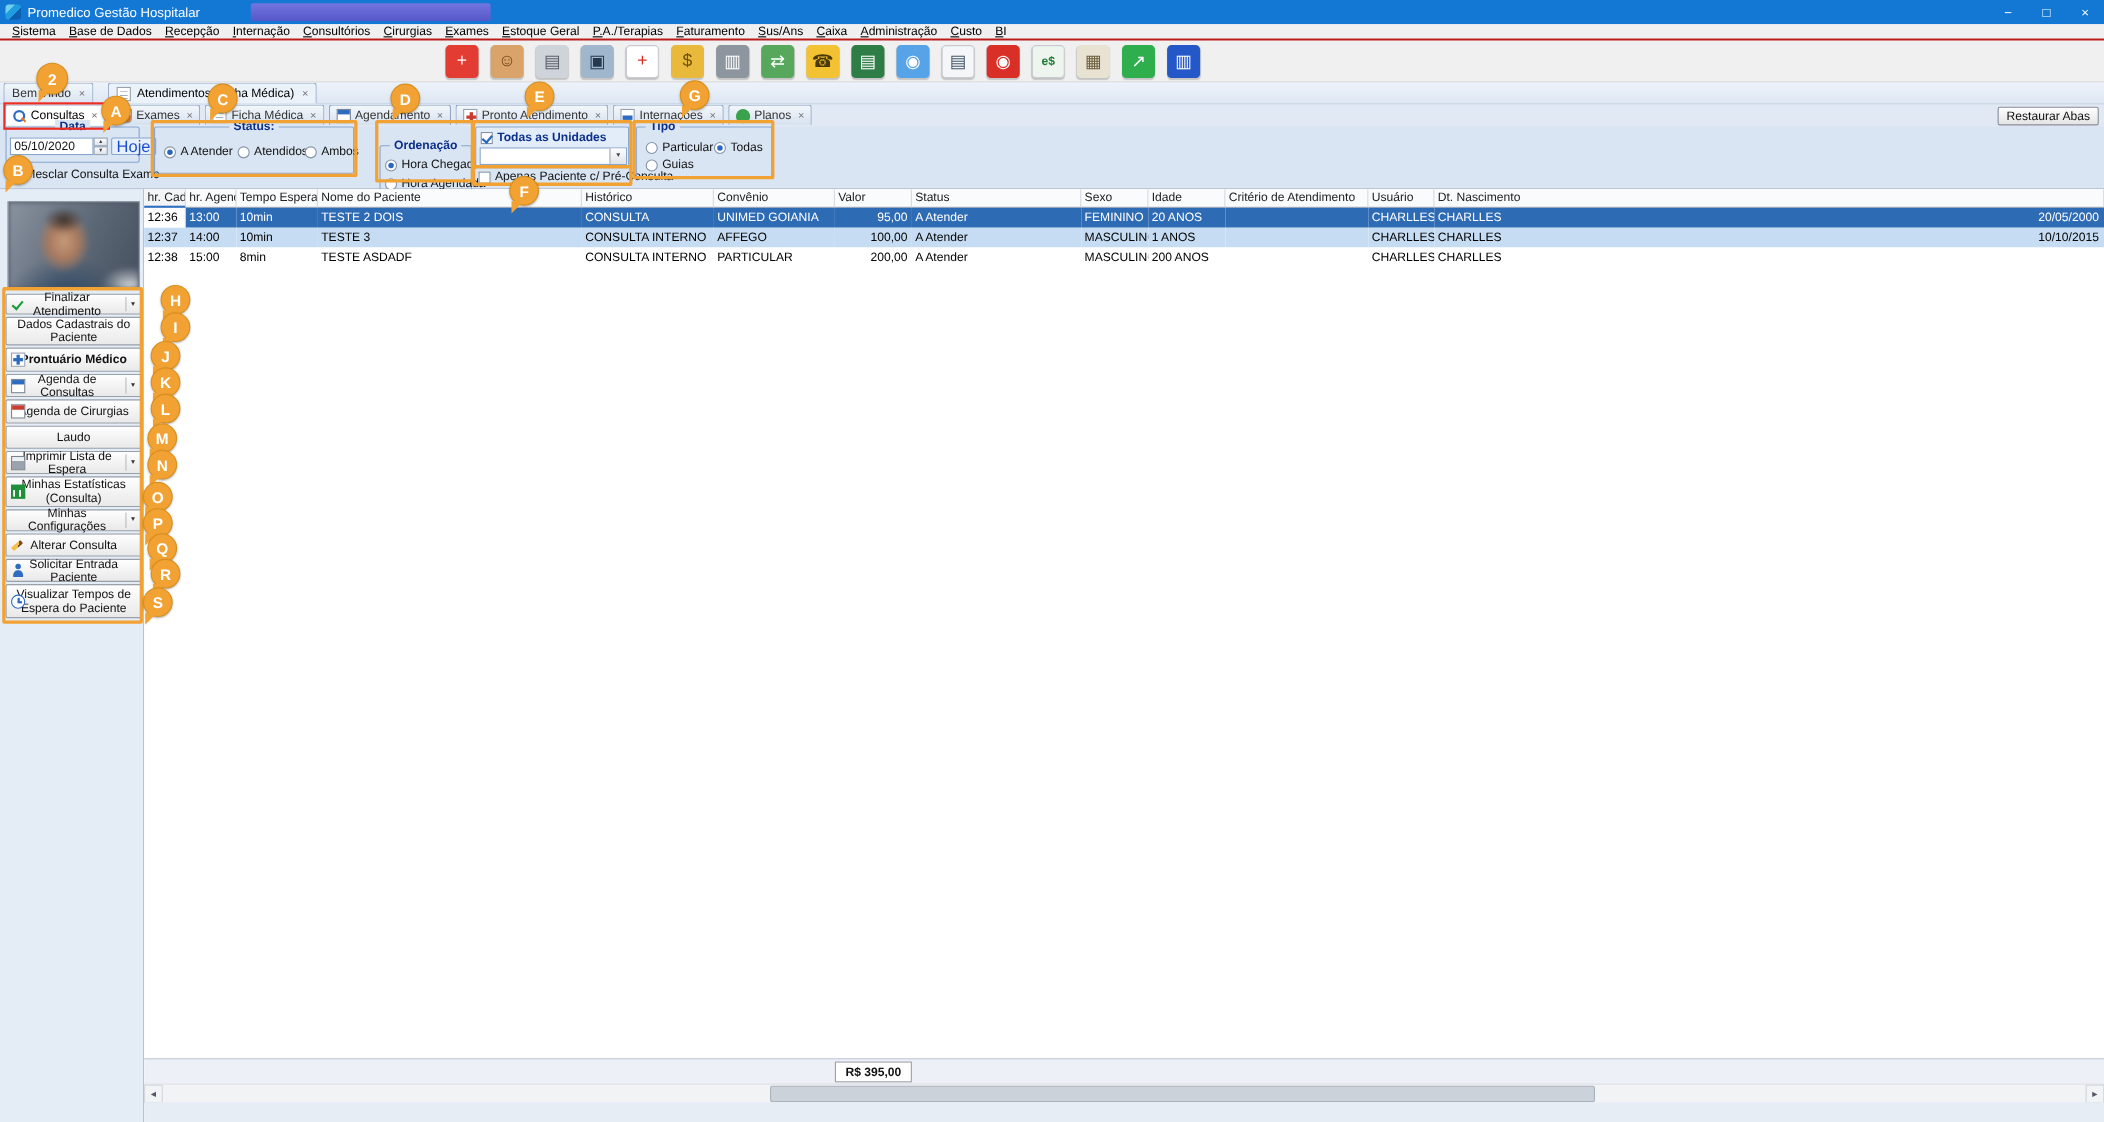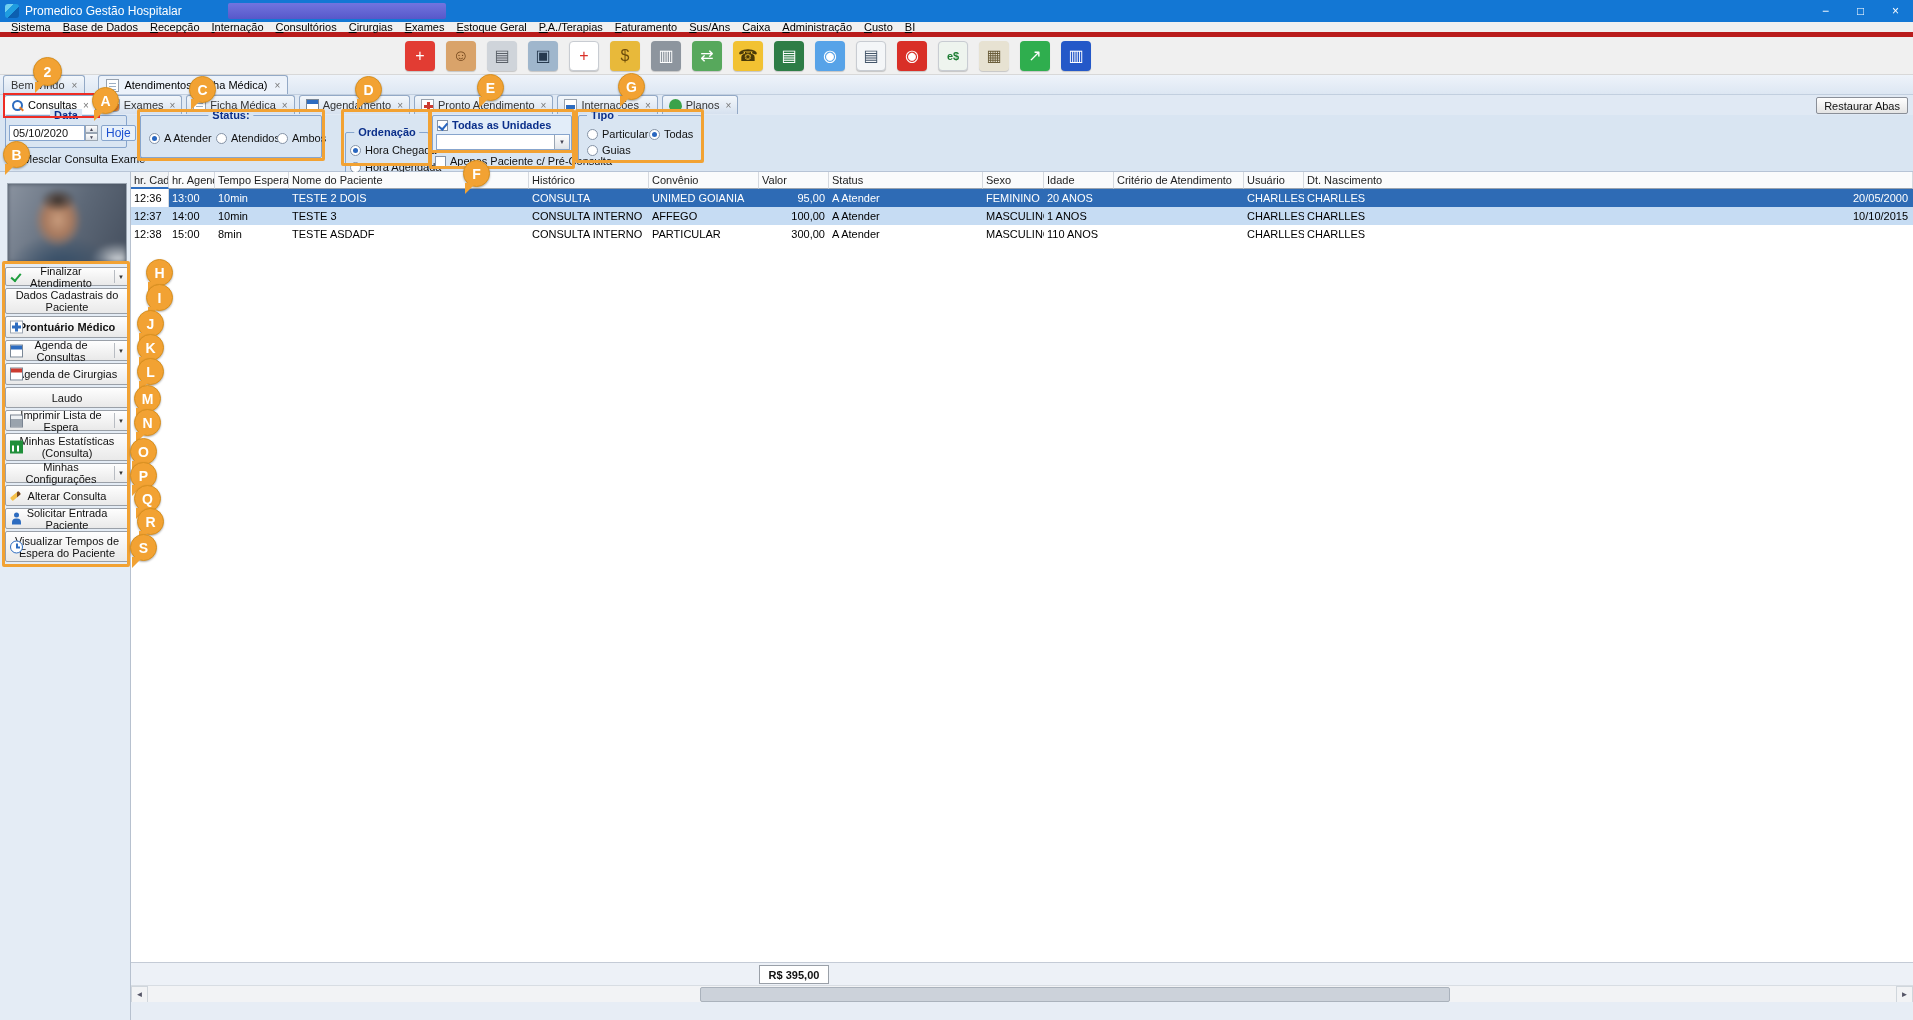--- a/index.html
+++ b/index.html
@@ -13,21 +13,21 @@
 
   
   .titlebar{position:absolute;left:0;top:0;width:100%;height:22px;background:var(--titlebar-blue);display:flex;align-items:center;color:#fff}
   .app-icon{width:14px;height:14px;margin:0 6px 0 5px;border-radius:3px;background:linear-gradient(135deg,#6fd0f0 30%,#1f9de0 30% 60%,#0c5fb0 60%);flex:none}
   .titlebar .title{font-size:12px;white-space:nowrap}
   .redact{position:absolute;left:228px;top:3px;width:218px;height:16px;border-radius:2px;background:linear-gradient(#7a74e0,#5d55c8);opacity:.92}
   .wincontrols{position:absolute;right:0;top:0;height:22px;display:flex}
   .wbtn{width:35px;height:22px;display:flex;align-items:center;justify-content:center;font-size:12px;color:#fff;cursor:default}
 
   
-  .menubar{position:absolute;left:0;top:22px;width:100%;height:15px;background:#f0f0f0;display:flex;align-items:center;padding-left:5px;border-bottom:5px solid #b91c1c}
+  .menubar{position:absolute;left:0;top:22px;width:100%;height:15px;background:#f0f0f0;display:flex;align-items:center;padding-left:5px;border-bottom:2px solid #b91c1c}
   .menubar .mitem{display:inline-block;padding:0 6px;font-size:11px;color:#000}
   .menubar .mitem::first-letter{text-decoration:underline}
 
   
   .toolbar{position:absolute;left:0;top:37px;width:100%;height:38px;background:#f0f0f0;display:flex;align-items:center;padding-left:405px;border-bottom:1px solid #d8d8d8}
   .tbicon{width:30px;height:30px;margin-right:11px;flex:none;border-radius:4px;display:flex;align-items:center;justify-content:center;font-size:16px;box-shadow:0 1px 1px rgba(0,0,0,.18)}
   .tbicon:nth-child(1){background:#e23c33;color:#fff}
   .tbicon:nth-child(2){background:#d9a36a;color:#6e4218}
   .tbicon:nth-child(3){background:#cfd4da;color:#5a6068}
   .tbicon:nth-child(4){background:#9fb6cc;color:#26394e}
@@ -81,21 +81,21 @@
   .radio{display:flex;align-items:center;gap:4px;white-space:nowrap}
   .rdot{width:11px;height:11px;border-radius:50%;border:1px solid #8593a6;background:#fff;flex:none;position:relative}
   .radio.sel .rdot::after{content:"";position:absolute;left:2px;top:2px;width:5px;height:5px;border-radius:50%;background:#2a67c0}
   .check{display:flex;align-items:center;gap:4px;white-space:nowrap}
   .cbox{width:11px;height:11px;border:1px solid #8593a6;background:#fff;flex:none;position:relative}
   .check.on .cbox::after{content:"";position:absolute;left:2px;top:0;width:4px;height:7px;border-right:2px solid #2a67c0;border-bottom:2px solid #2a67c0;transform:rotate(40deg)}
   .datefield{display:flex;}
   .dateval{width:76px;height:16px;background:#fff;border:1px solid #87a5cd;padding:0 3px;line-height:14px}
   .spin{width:13px;height:16px;display:flex;flex-direction:column}
   .spin span{flex:1;font-size:5px;display:flex;align-items:center;justify-content:center;background:linear-gradient(#fdfdfd,#dfe3e8);border:1px solid #9aa6b4;color:#445}
-  .hoje{margin-left:3px;height:16px;padding:0 4px;display:flex;align-items:center;background:#e8f1fb;border:1px solid #87a5cd;border-radius:2px;color:#1b4fd0;font-size:12px}
+  .hoje{margin-left:3px;height:16px;padding:0 4px;display:flex;align-items:center;background:#e8f1fb;border:1px solid #87a5cd;border-radius:2px;color:#1b4fd0;font-size:15px}
   .combo{position:absolute;left:3px;top:18px;width:134px;height:16px;background:#fff;border:1px solid #87a5cd}
   .combo .carr{position:absolute;right:0;top:0;width:15px;height:100%;background:linear-gradient(#fdfdfd,#dfe3e8);border-left:1px solid #9aa6b4;display:flex;align-items:center;justify-content:center;font-size:6px;color:#445}
   .statsbox{position:absolute;left:698px;top:2px;width:135px;text-align:right;color:var(--navy);font-weight:bold;font-size:12px;line-height:15px}
 
   
   .main{position:absolute;left:0;top:172px;width:100%;height:848px}
   .leftpanel{position:absolute;left:0;top:0;width:131px;height:100%;background:#e4ecf5;border-right:1px solid #b7c1cf}
   .photo-frame{position:absolute;left:7px;top:11px;width:120px;height:80px;overflow:hidden;border:1px solid #9aa4b0;background:#4a5462}
   .photo{width:100%;height:100%;filter:blur(2px);
     background:
@@ -454,24 +454,24 @@
         <span class="tc c13">10/10/2015</span>
       </div>
 
       <div class="trow r2">
         <span class="tc c0">12:38</span>
         <span class="tc c1">15:00</span>
         <span class="tc c2">8min</span>
         <span class="tc c3">TESTE ASDADF</span>
         <span class="tc c4">CONSULTA INTERNO</span>
         <span class="tc c5">PARTICULAR</span>
-        <span class="tc c6">300,00</span>
+        <span class="tc c6">200,00</span>
         <span class="tc c7">A Atender</span>
         <span class="tc c8">MASCULINO</span>
-        <span class="tc c9">110 ANOS</span>
+        <span class="tc c9">200 ANOS</span>
         <span class="tc c10"></span>
         <span class="tc c11">CHARLLES</span>
         <span class="tc c12">CHARLLES</span>
         <span class="tc c13"></span>
       </div>
 
       <div class="gfooter">
         <div class="totalbox">R$ 395,00</div>
       </div>
 

